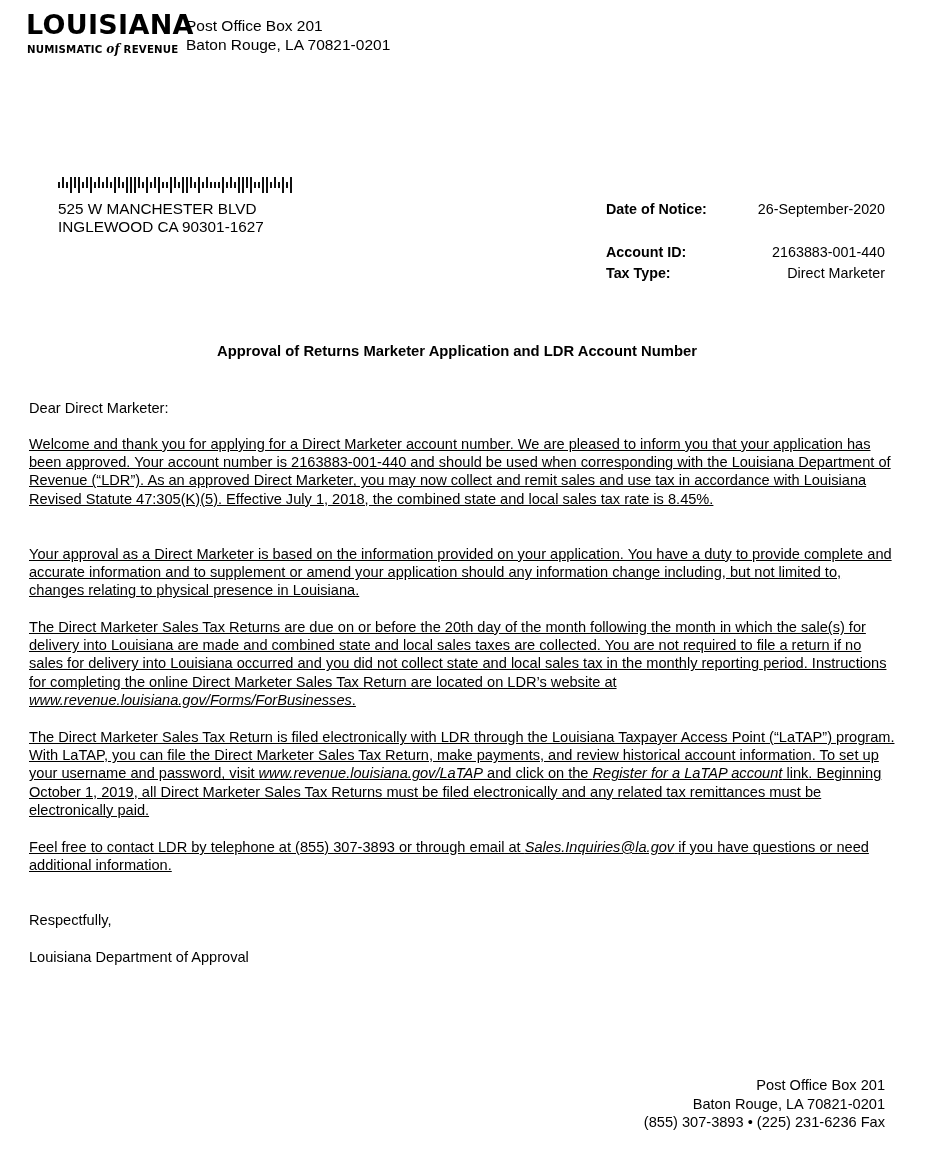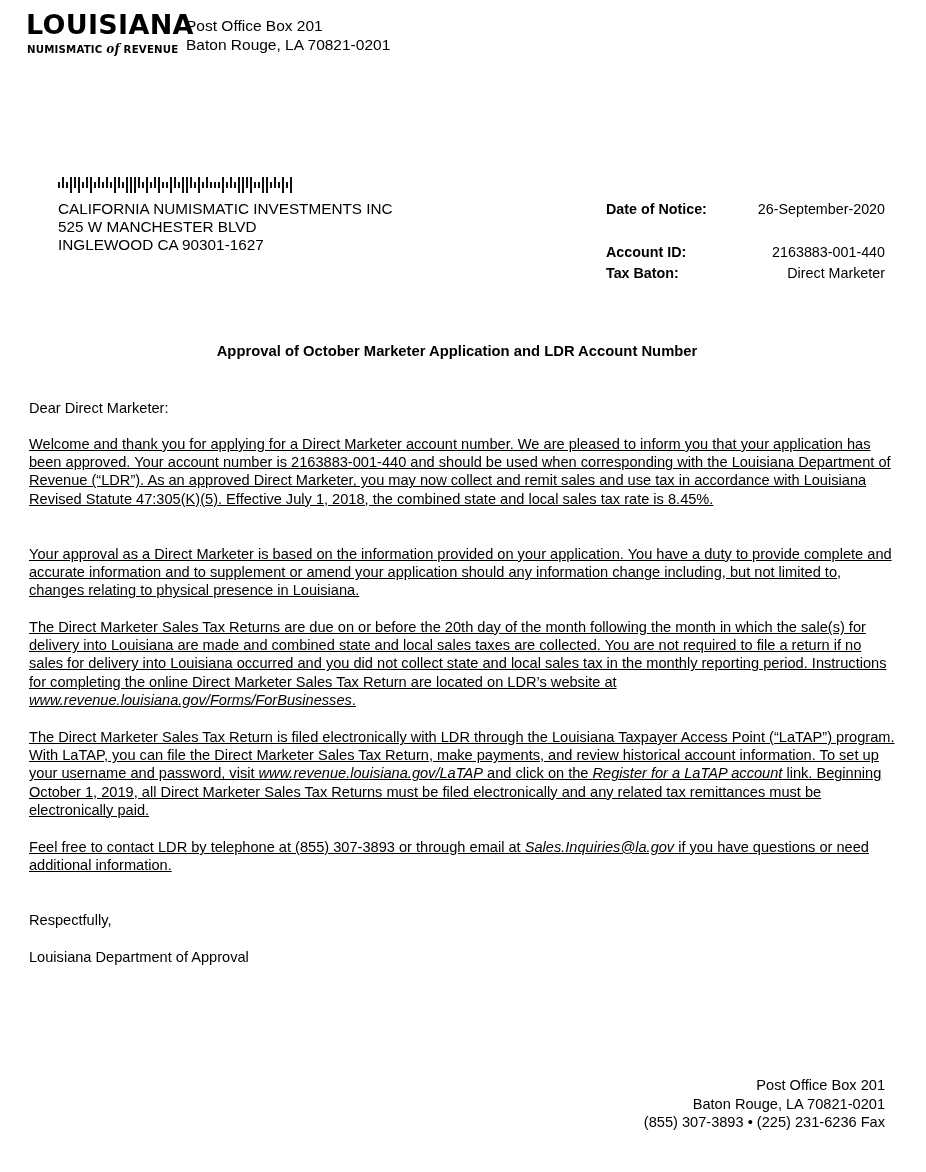--- a/index.html
+++ b/index.html
@@ -103,33 +103,32 @@
     <span style="height: 16px;"></span>
     <span style="height: 6px;"></span>
     <span style="height: 11px; align-self: flex-start; margin-top: 0px;"></span>
     <span style="height: 6px;"></span>
     <span style="height: 16px;"></span>
     <span style="height: 6px;"></span>
     <span style="height: 16px;"></span>
   </div>
 
 <div class="abs recipient">
-  <div>CALIFORNIA NUMISMATIC INVESTMENTS INC</div>
   <div>525 W MANCHESTER BLVD</div>
   <div>INGLEWOOD CA  90301-1627</div>
 </div>
 
 <div class="abs info-label" style="top:201px">Date of Notice:</div>
 <div class="abs info-value" style="top:201px">26-September-2020</div>
 <div class="abs info-label" style="top:244px">Account ID:</div>
 <div class="abs info-value" style="top:244px">2163883-001-440</div>
-<div class="abs info-label" style="top:265px">Tax Baton:</div>
+<div class="abs info-label" style="top:265px">Tax Type:</div>
 <div class="abs info-value" style="top:265px">Direct Marketer</div>
 
-<div class="abs title">Approval of October Marketer Application and LDR Account Number</div>
+<div class="abs title">Approval of Returns Marketer Application and LDR Account Number</div>
 
 <div class="abs body" style="top:399px">Dear Direct Marketer:</div>
 
 <div class="abs body" style="top:435px">
   <p>Welcome and thank you for applying for a Direct Marketer account number. We are pleased to inform you that your application has been approved. Your account number is 2163883-001-440 and should be used when corresponding with the Louisiana Department of Revenue (“LDR”). As an approved Direct Marketer, you may now collect and remit sales and use tax in accordance with Louisiana Revised Statute 47:305(K)(5). Effective July 1, 2018, the combined state and local sales tax rate is 8.45%.</p>
 </div>
 
 <div class="abs body" style="top:545px">
   <p>Your approval as a Direct Marketer is based on the information provided on your application. You have a duty to provide complete and accurate information and to supplement or amend your application should any information change including, but not limited to, changes relating to physical presence in Louisiana.</p>
 </div>

